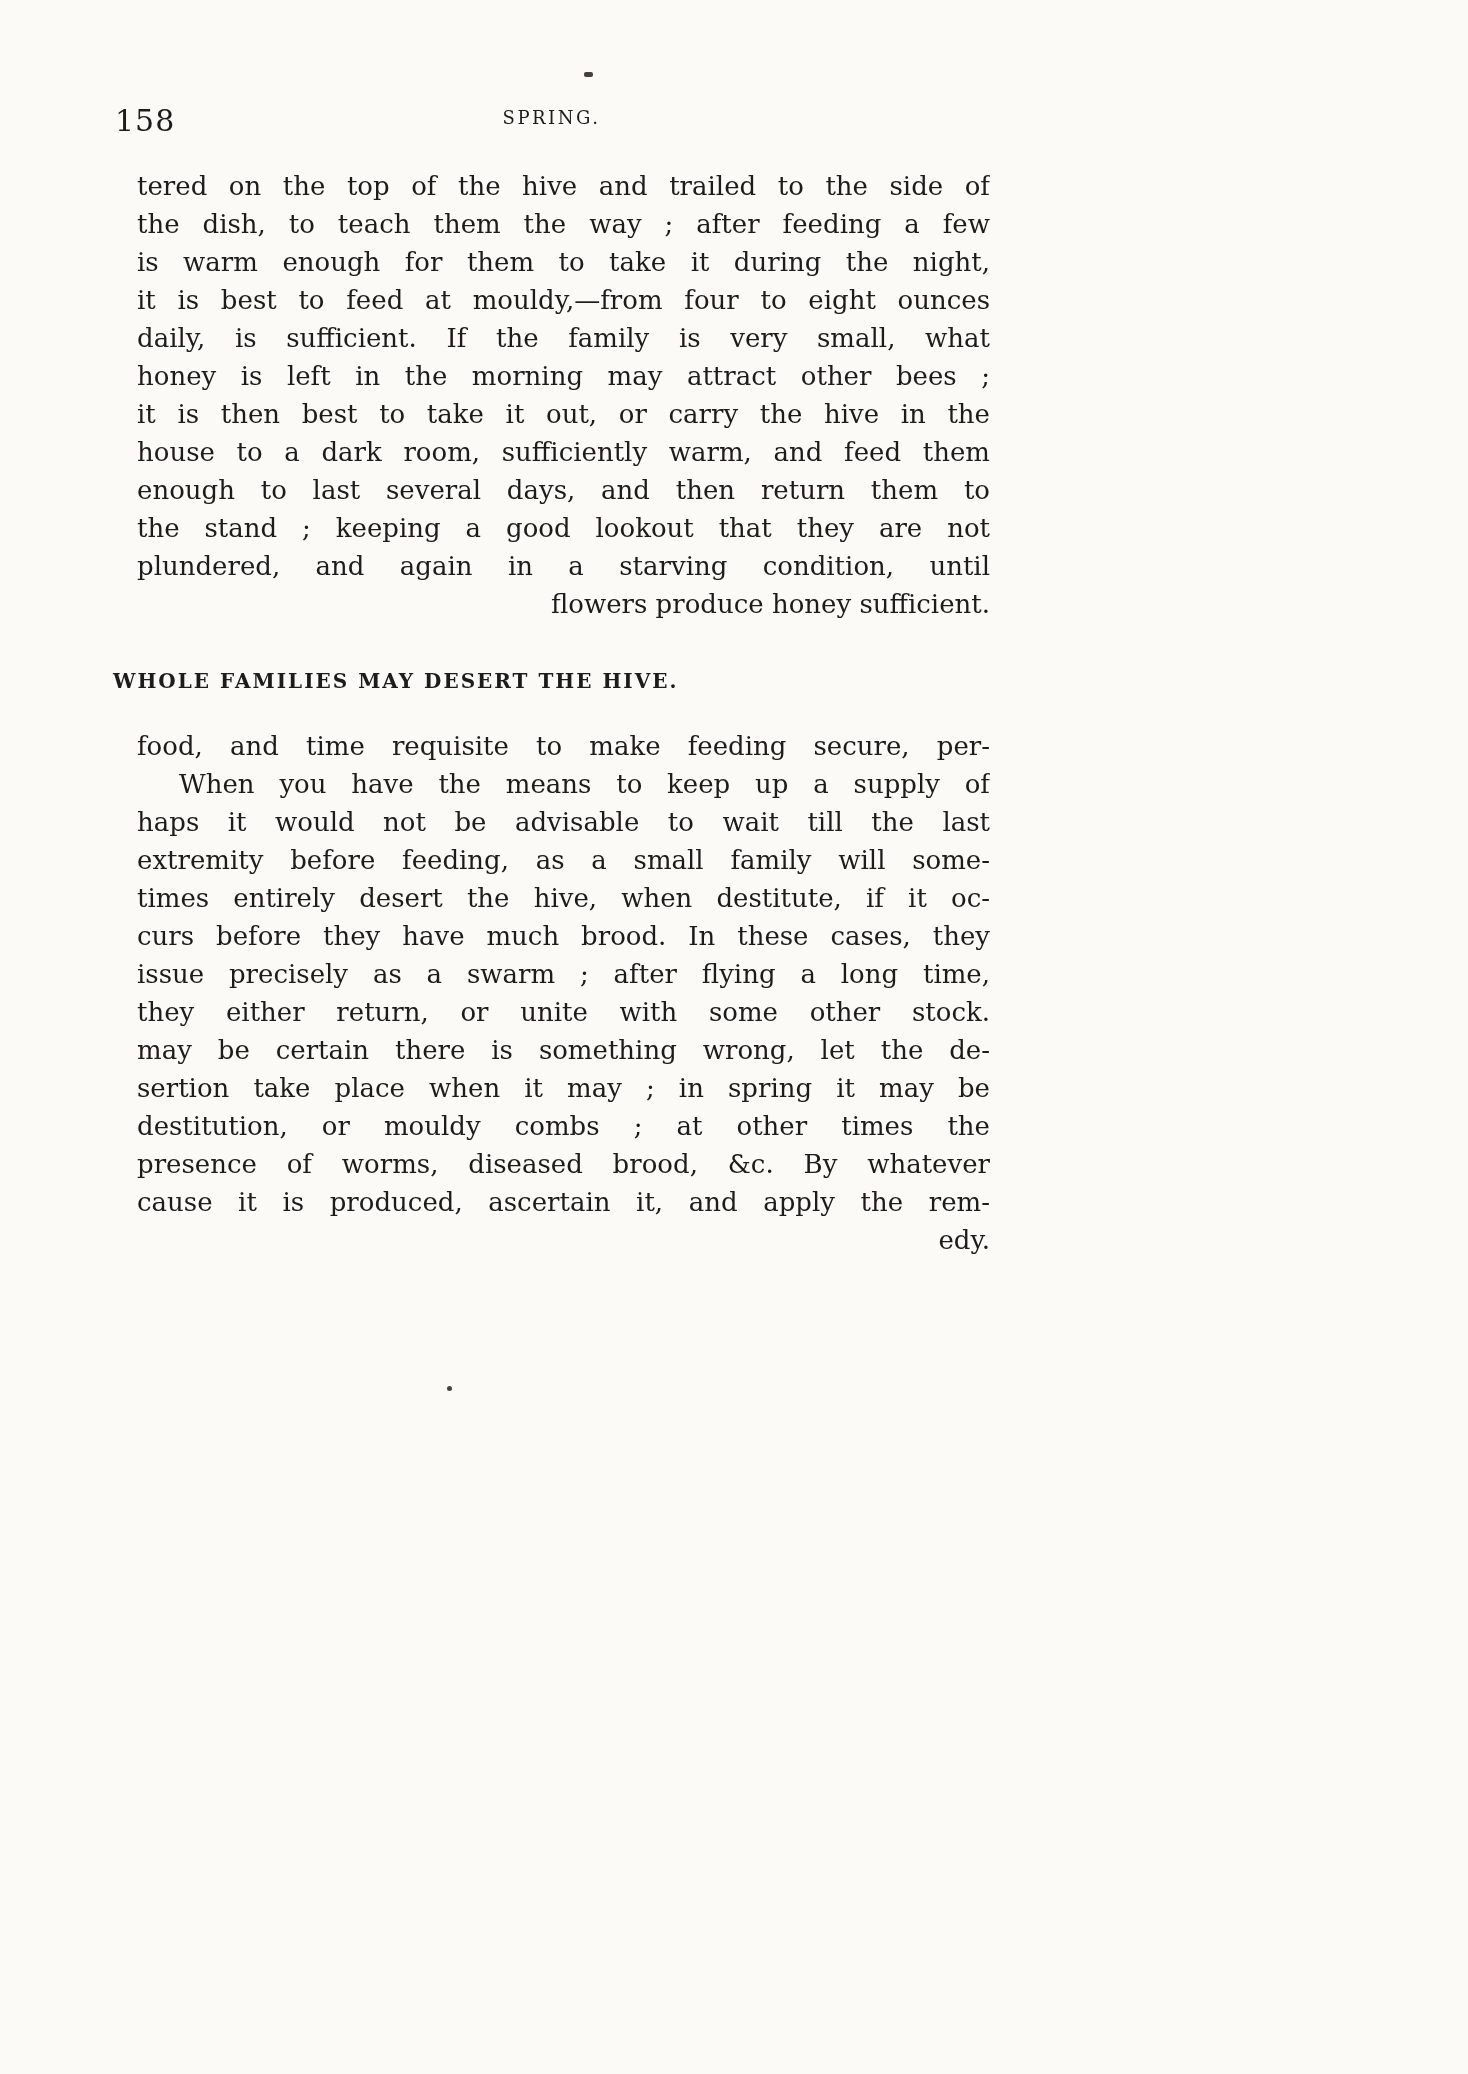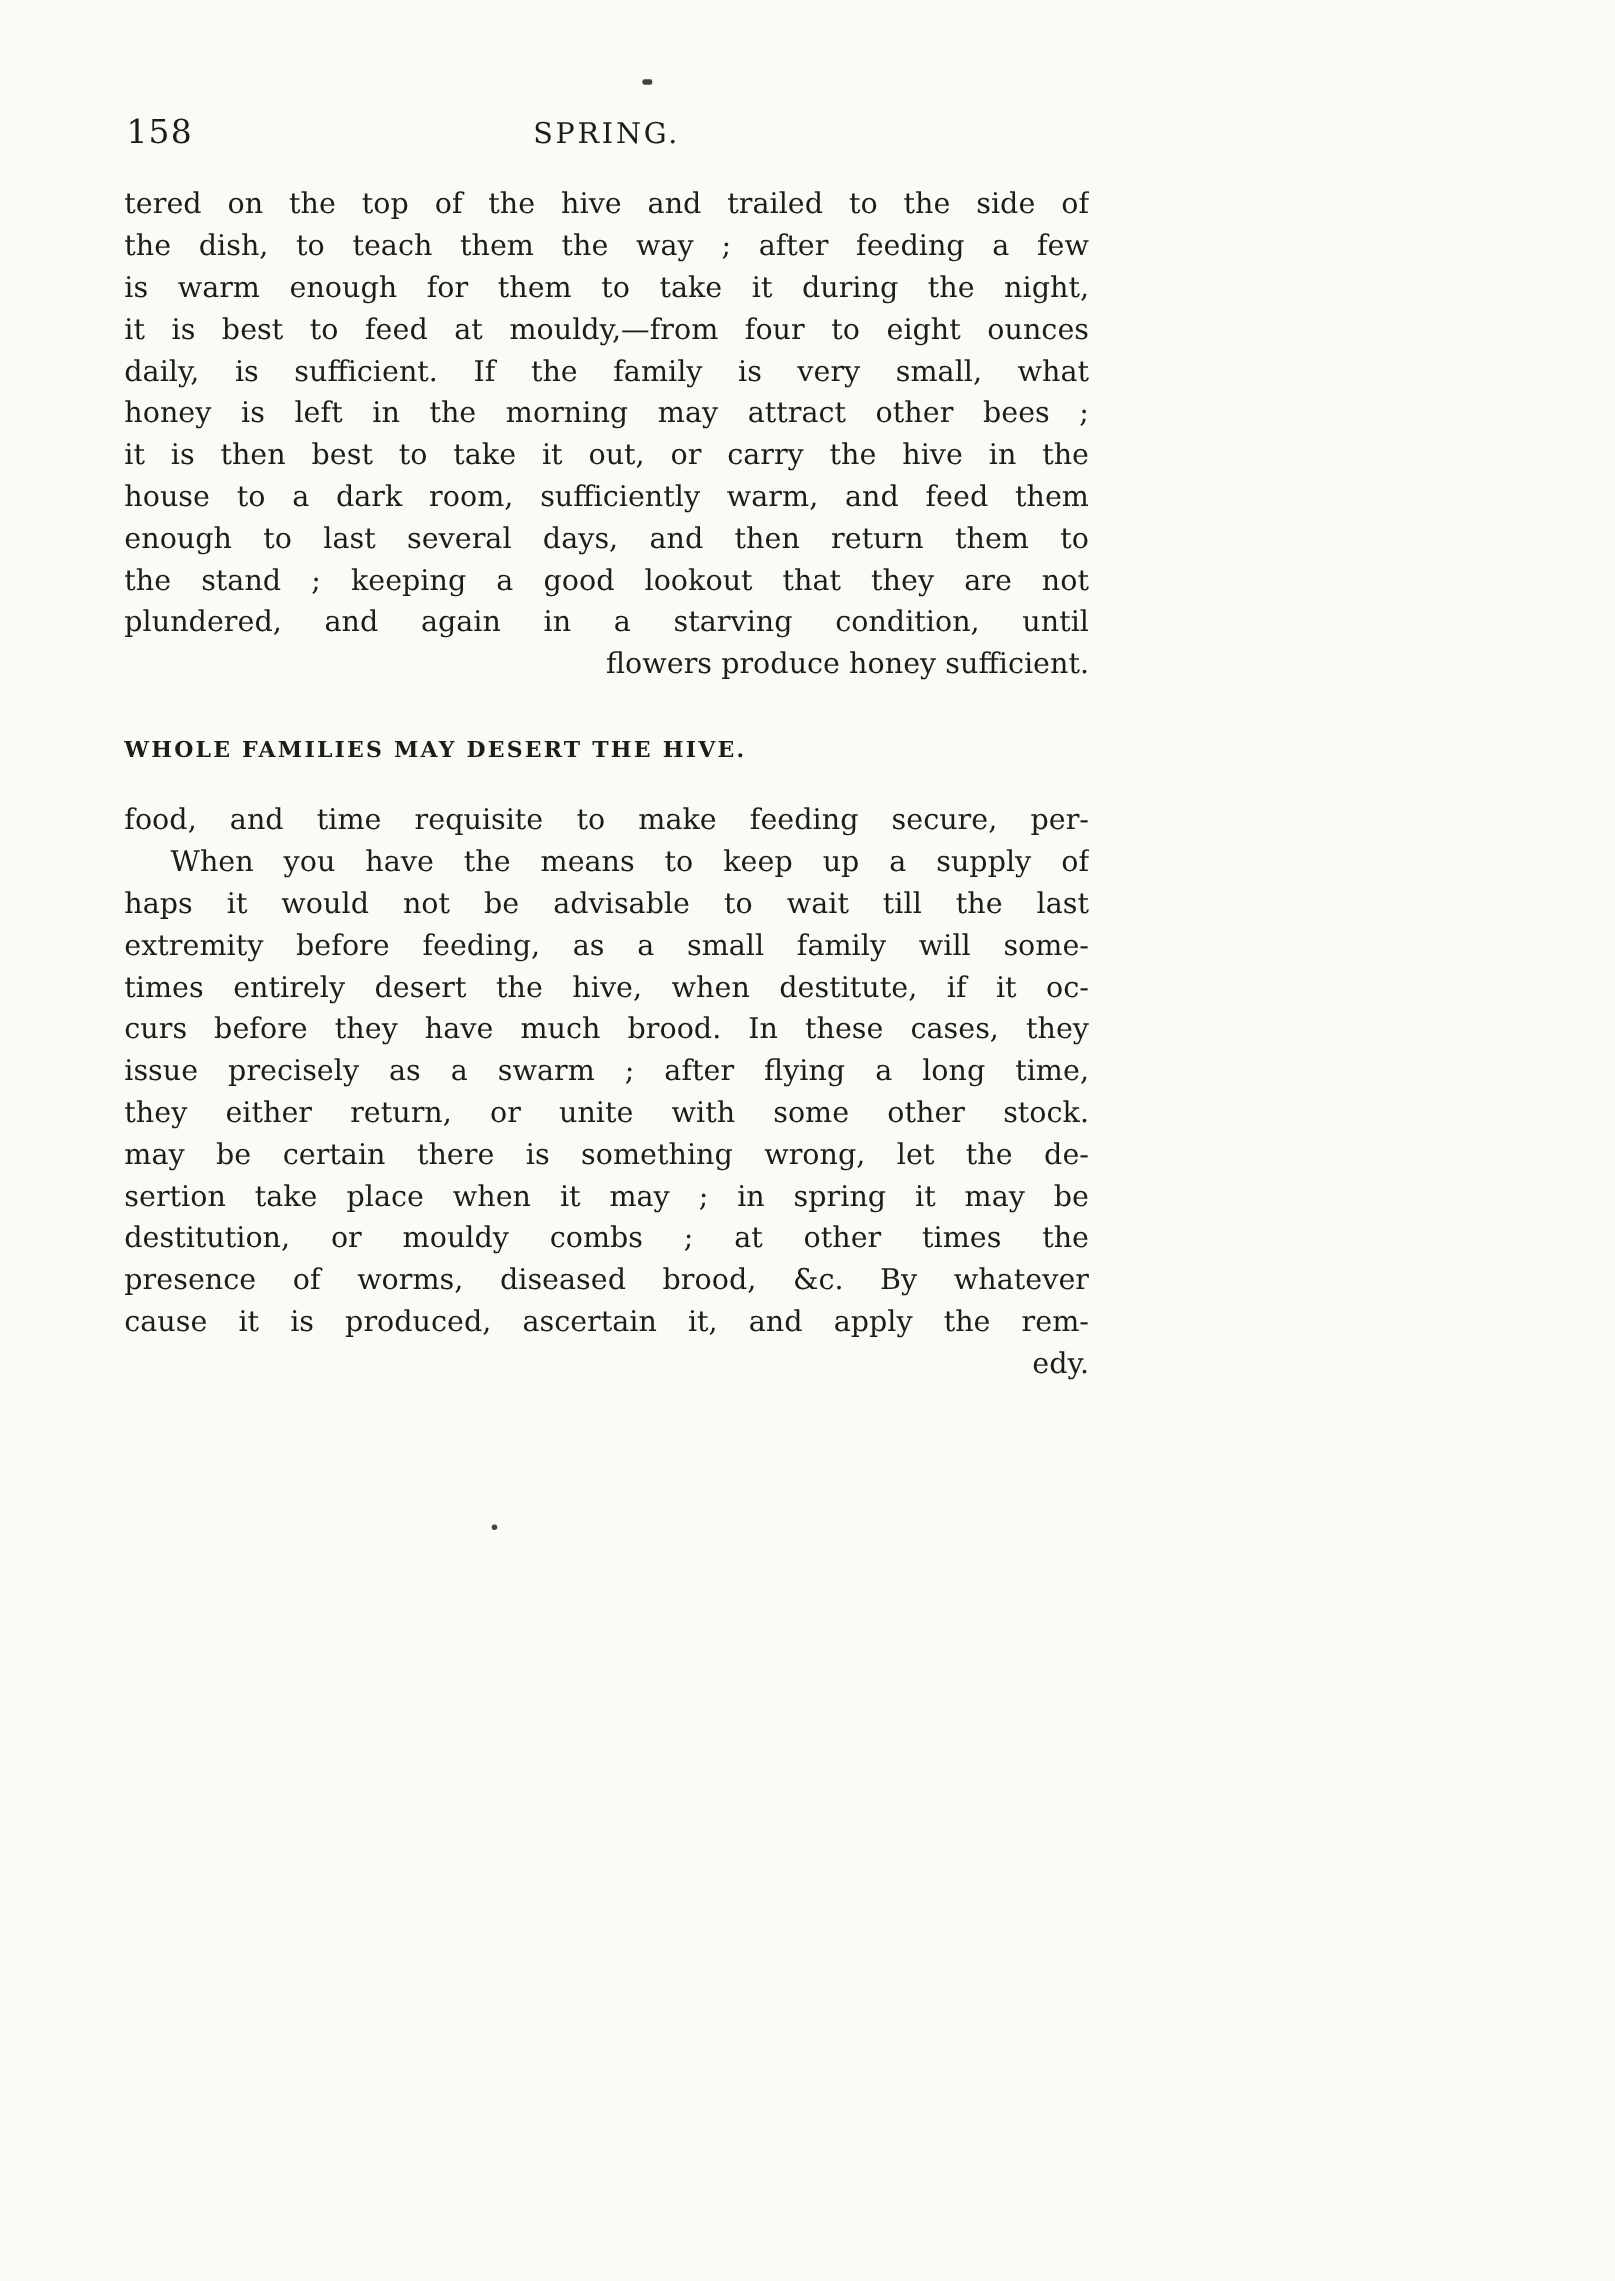--- a/index.html
+++ b/index.html
@@ -31,32 +31,33 @@
     left: 2px;
     top: 0;
     font-size: 30px;
     letter-spacing: 1px;
   }
   .running-title {
     position: absolute;
     left: 0; right: 0;
     top: 4px;
     text-align: center;
-    font-size: 26px;
+    font-size: 18px;
     letter-spacing: 2.5px;
   }
 
   .paragraph { font-size: 26px; }
 
   
   .line {
     height: 38px;
     line-height: 38px;
     overflow: hidden;
     text-align: justify;
+    margin-left: 24px;
   }
   .line::after {
     content: "";
     display: inline-block;
     width: 100%;
     height: 0;
   }
   .line.last { text-align: right; }
   .line.last::after { content: none; }
   .indent-first .line.first { text-indent: 42px; }

